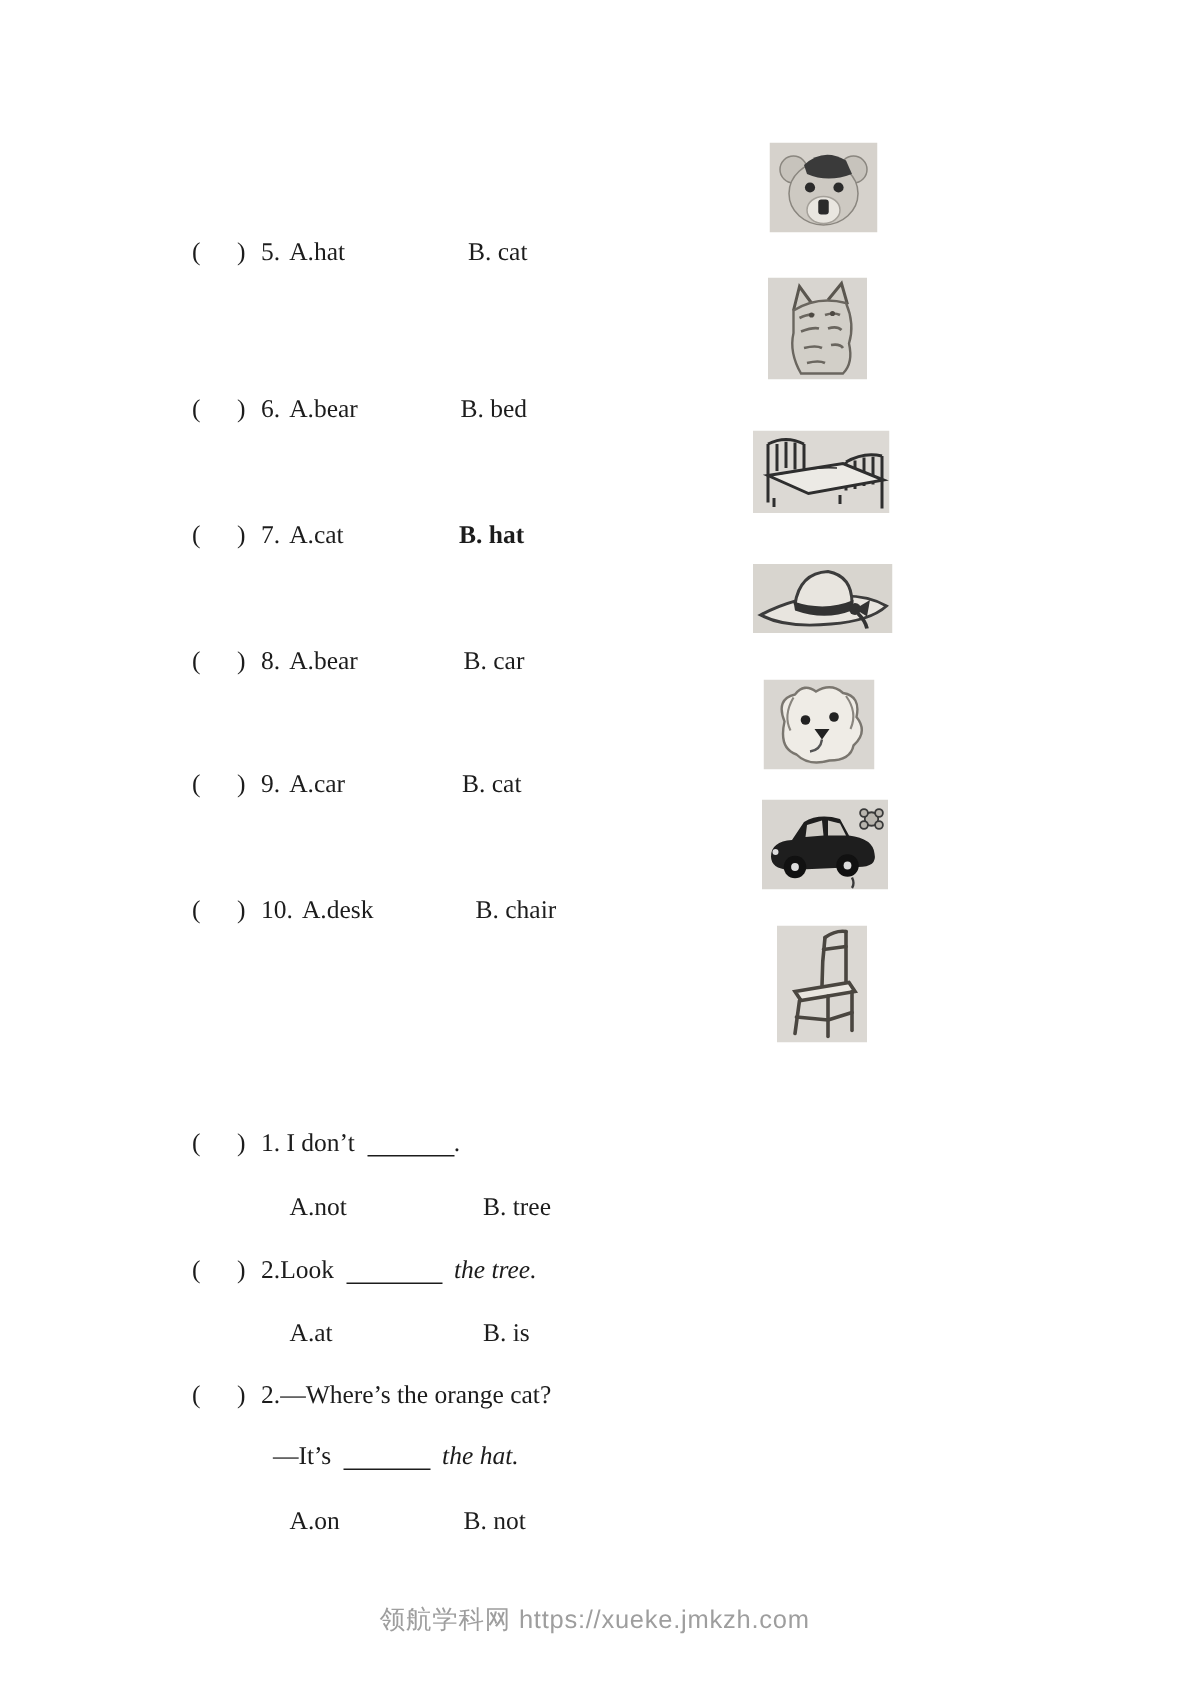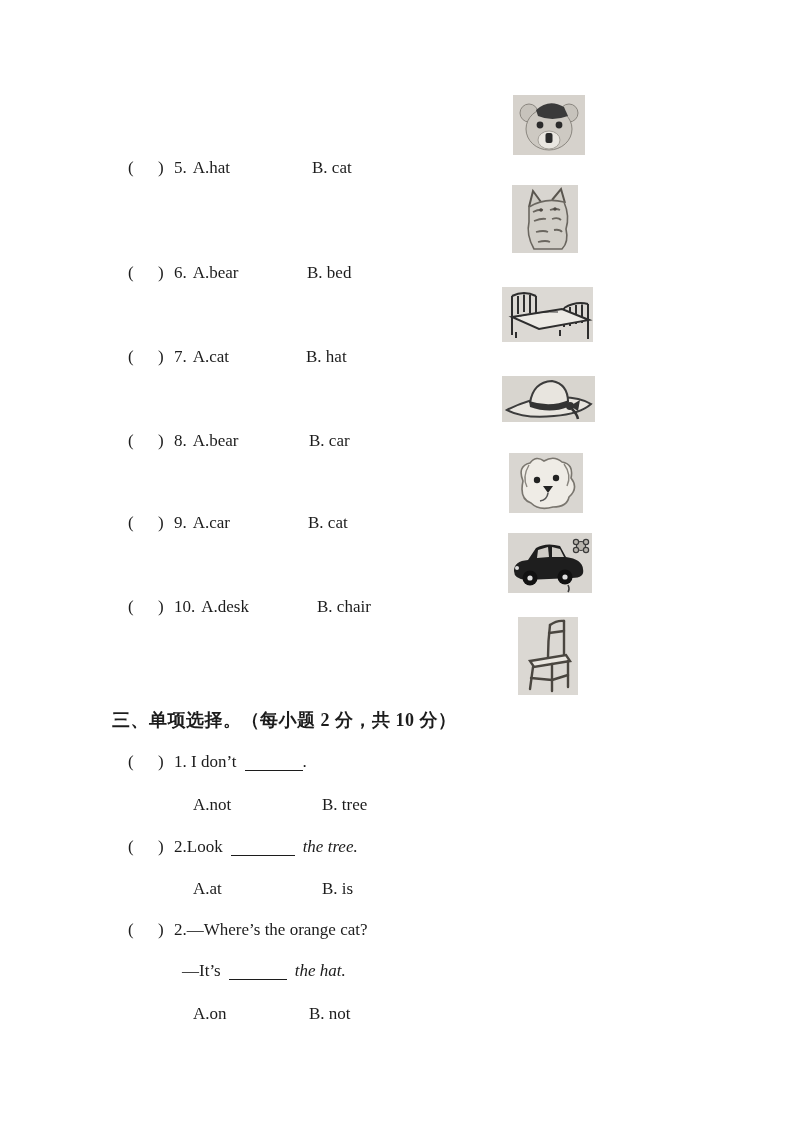--- a/index.html
+++ b/index.html
@@ -69,21 +69,21 @@
     </span>
     <span class="qb" style="left:179px;">B. bed</span>
   </div>
 
   <div class="row" style="top:347px;left:128px;">
     <span>(</span>
     <span class="pc">)</span>
     <span class="qt">
       <span>7.</span><span class="opt-a">A.cat</span>
     </span>
-    <span class="qb" style="left:178px;">B. hat</span>
+    <span class="qb" style="left:178px;font-weight:bold;">B. hat</span>
   </div>
 
   <div class="row" style="top:431px;left:128px;">
     <span>(</span>
     <span class="pc">)</span>
     <span class="qt">
       <span>8.</span><span class="opt-a">A.bear</span>
     </span>
     <span class="qb" style="left:181px;">B. car</span>
   </div>
@@ -208,21 +208,20 @@
         <path d="M31,16 L46,14"></path>
         <path d="M12,44 L48,38 L52,44 L16,50 Z" fill="#e9e6e0"></path>
         <path d="M15,50 L12,72"></path>
         <path d="M34,47 L34,74"></path>
         <path d="M50,44 L50,70"></path>
         <path d="M13,61 L34,63 M34,63 L50,58"></path>
       </g>
     </svg>
   </div>
 
-  <div class="heading" style="left:112px;top:708px;">三、单项选择。（每小题 2 分，共 10 分）</div>
 
   <div class="row" style="top:752px;left:128px;">
     <span>(</span>
     <span class="pc">)</span>
     <span class="qt">
       <span>1. I don’t</span><span class="blank gap-l" style="width:58px;"></span><span>.</span>
     </span>
   </div>
   <div class="row" style="top:795px;left:193px;">
     <span>A.not</span>
@@ -249,14 +248,15 @@
     </span>
   </div>
   <div class="row" style="top:961px;left:182px;">
     <span>—It’s</span><span class="blank gap-l" style="width:58px;"></span><span class="gap-l-txt">the hat.</span>
   </div>
   <div class="row" style="top:1004px;left:193px;">
     <span>A.on</span>
     <span class="qb" style="left:116px;">B. not</span>
   </div>
 
+  <div class="footer" style="top:1068px;">领航学科网 https://xueke.jmkzh.com</div>
 
 </div>
 
 </body></html>

